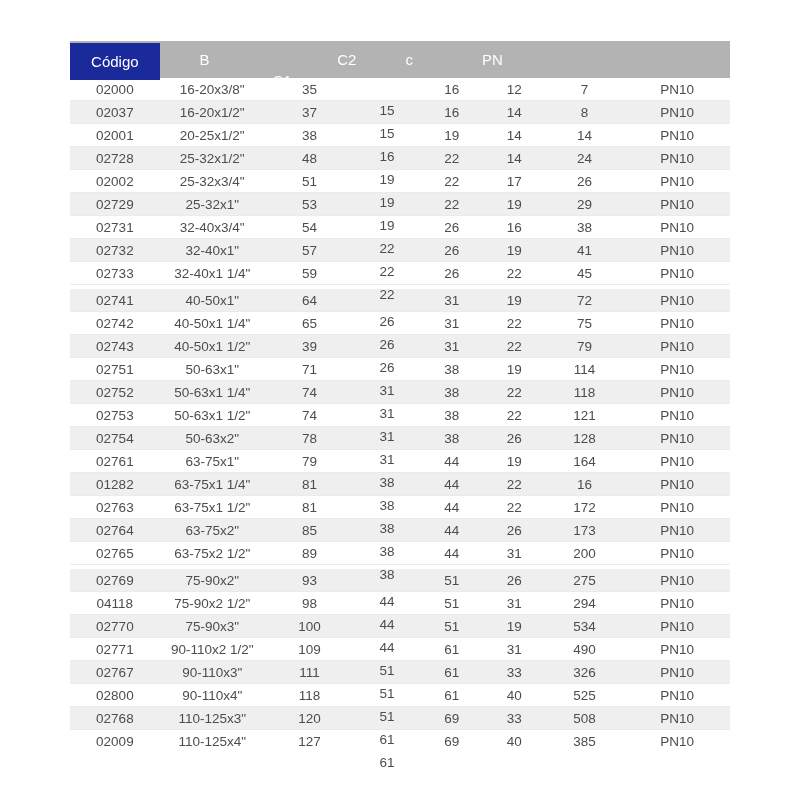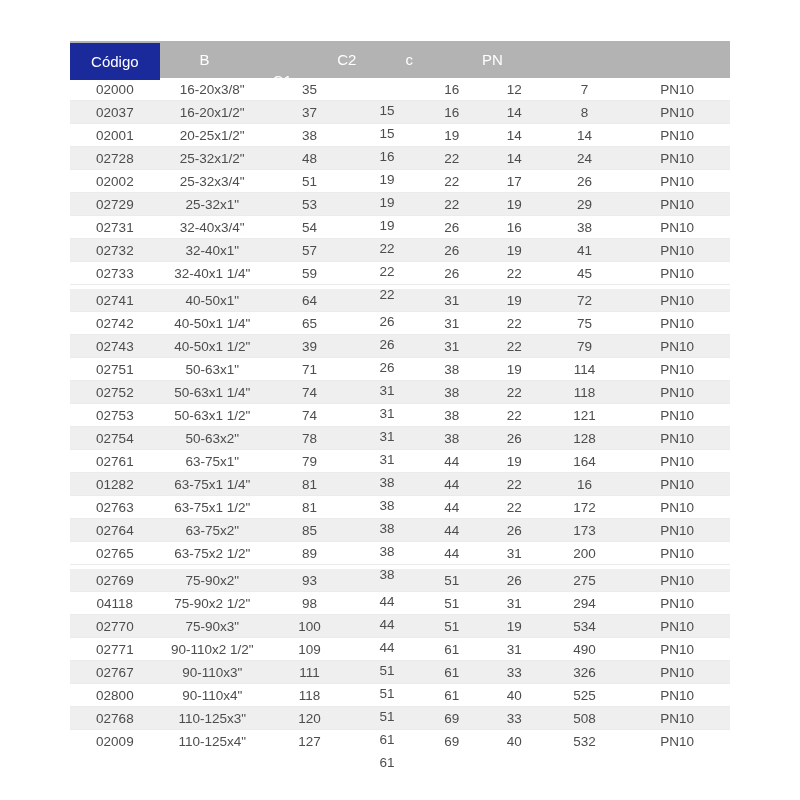--- a/index.html
+++ b/index.html
@@ -383,19 +383,19 @@
         <div class="cell col-6">508</div>
         <div class="cell col-7">PN10</div>
       </div>
         <div class="data-row">
         <div class="cell col-0">02009</div>
         <div class="cell col-1">110-125x4"</div>
         <div class="cell col-2">127</div>
         <div class="cell col-3">61</div>
         <div class="cell col-4">69</div>
         <div class="cell col-5">40</div>
-        <div class="cell col-6">532</div>
+        <div class="cell col-6">385</div>
         <div class="cell col-7">PN10</div>
       </div>
       </div>
 
   </div>
 </div>
 
 </body></html>

